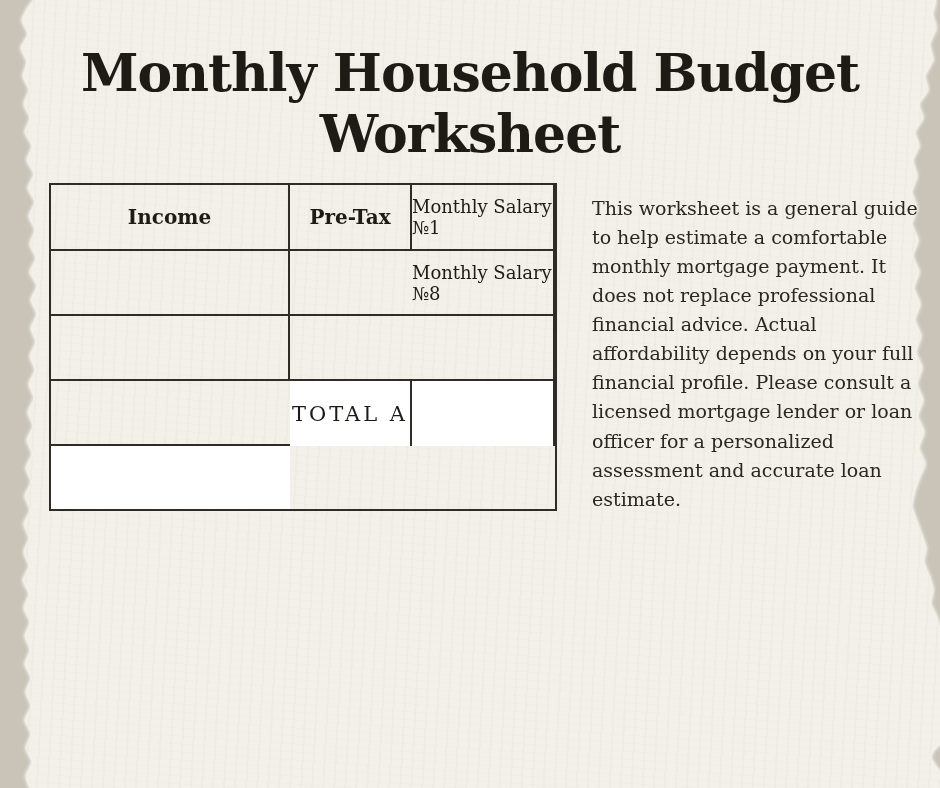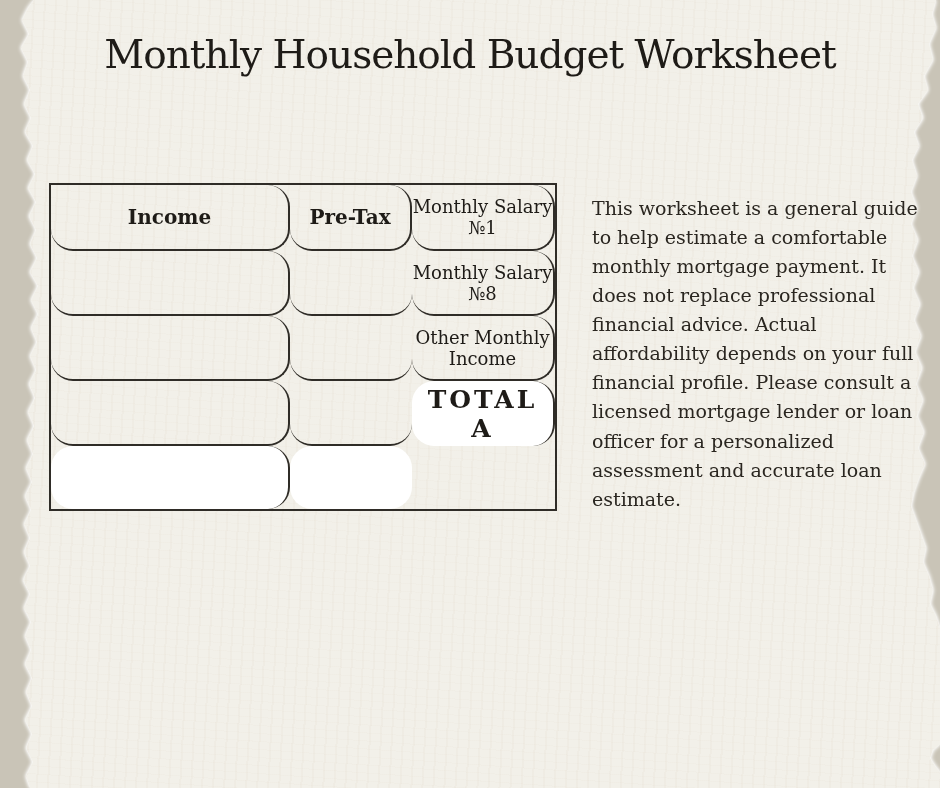--- a/index.html
+++ b/index.html
@@ -46,49 +46,47 @@
       30px 356px, 37px 342px, 31px 328px, 38px 314px, 31px 300px, 38px 286px,
       30px 272px, 37px 258px, 30px 244px, 36px 230px, 29px 216px, 36px 202px,
       28px 188px, 35px 174px, 27px 160px, 33px 146px, 25px 132px, 31px 118px,
       24px 104px, 30px 90px, 23px 76px, 28px 62px, 21px 48px, 29px 34px,
       22px 20px, 28px 8px
     );
   }
   .content{position:absolute;inset:0;}
   h1.title{
     position:absolute;
-    top:32px;left:40px;right:40px;
+    top:42px;left:40px;right:40px;
     text-align:center;
-    font-size:39px;
-    font-weight:normal;
+    font-size:52px;
+    font-weight:bold;
     letter-spacing:-1px;
     color:var(--ink);
   }
   .budget-table{
     position:absolute;
     left:49px;top:183px;
     display:grid;
     grid-template-columns:239px 122px 143px;
     grid-template-rows:66px 65px 65px 65px 63px;
     border:2px solid var(--border);
     color:var(--ink);
   }
   .cell{
     border-right:2px solid var(--border);
     border-bottom:2px solid var(--border);
     display:flex;align-items:center;justify-content:center;
-    text-align:center;
     font-size:18px;
-    border-radius:22px;
   }
   .cell.last-col{border-right:none;}
   .cell.last-row{border-bottom:none;}
   .cell.header{font-weight:bold;font-size:20px;}
   .cell.total{background:var(--total-bg);}
-  .cell.total-label{font-weight:bold;font-size:25px;letter-spacing:3px;}
+  .cell.total-label{font-weight:normal;font-size:21px;letter-spacing:3px;}
   .note{
     position:absolute;
     left:592px;top:194px;width:326px;
     font-size:19px;
     line-height:1.53;
     color:var(--note-ink);
   }
 </style>
 </head>
 <body>
@@ -107,21 +105,20 @@
     <div class="cell header">Pre-Tax</div>
 
     <div class="cell">Monthly Salary №1</div>
     <div class="cell"></div>
     <div class="cell last-col"></div>
 
     <div class="cell">Monthly Salary №8</div>
     <div class="cell"></div>
     <div class="cell last-col"></div>
 
-    <div class="cell">Other Monthly Income</div>
     <div class="cell"></div>
     <div class="cell last-col"></div>
 
     <div class="cell total total-label last-row">TOTAL A</div>
     <div class="cell total last-row"></div>
     <div class="cell total last-col last-row"></div>
   </div>
 
   <p class="note">This worksheet is a general guide to help estimate a comfortable monthly mortgage payment. It does not replace professional financial advice. Actual affordability depends on your full financial profile. Please consult a licensed mortgage lender or loan officer for a personalized assessment and accurate loan estimate.</p>
 

